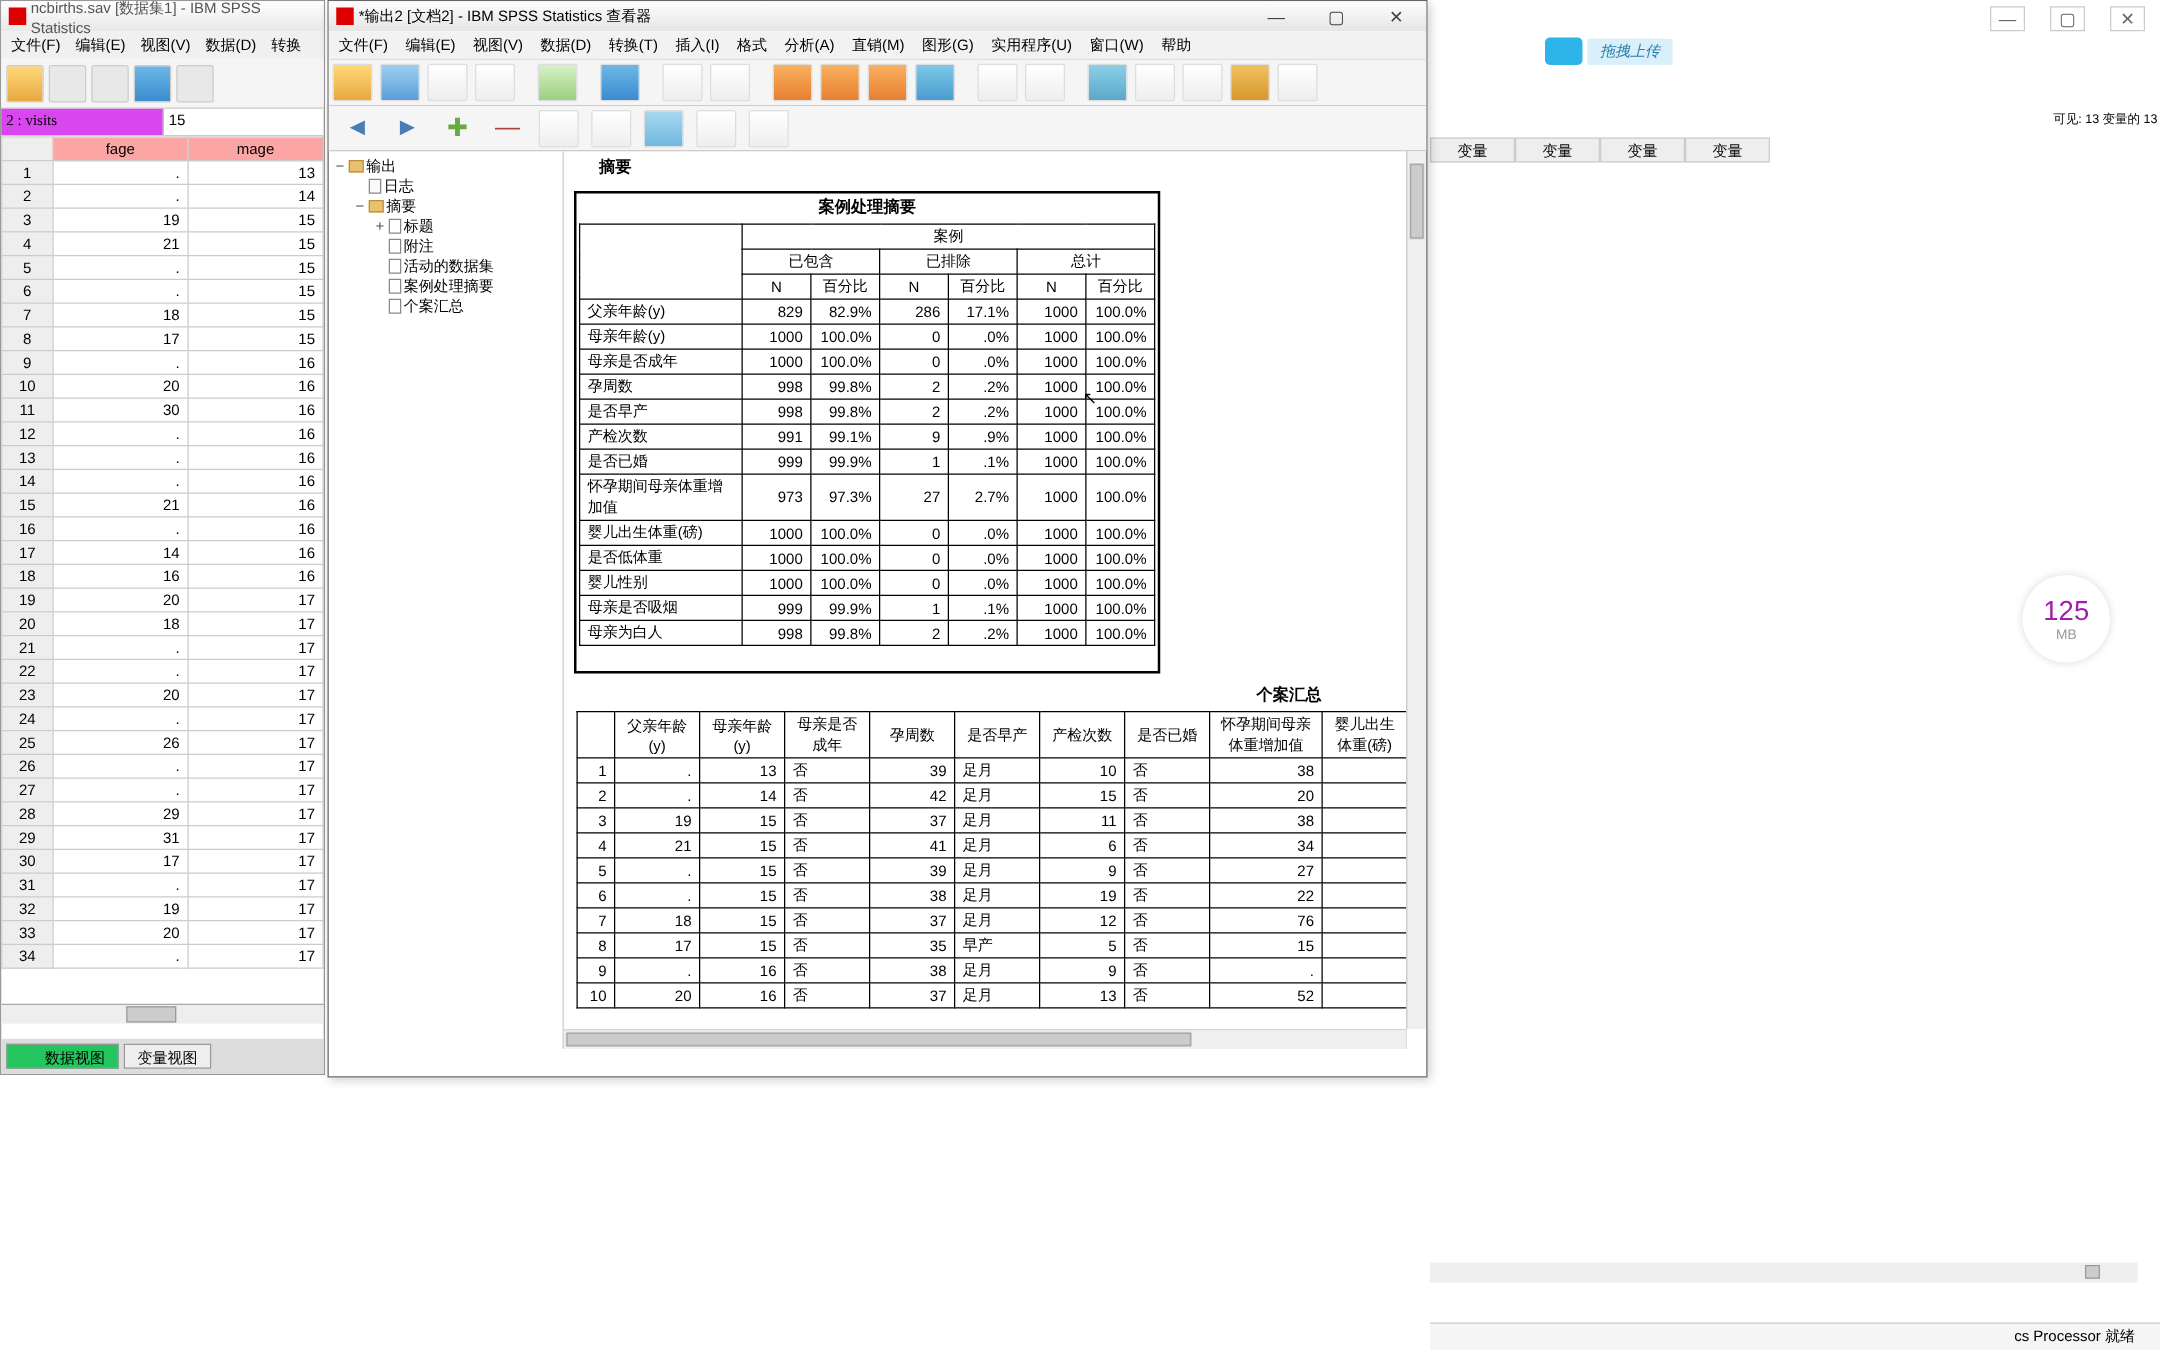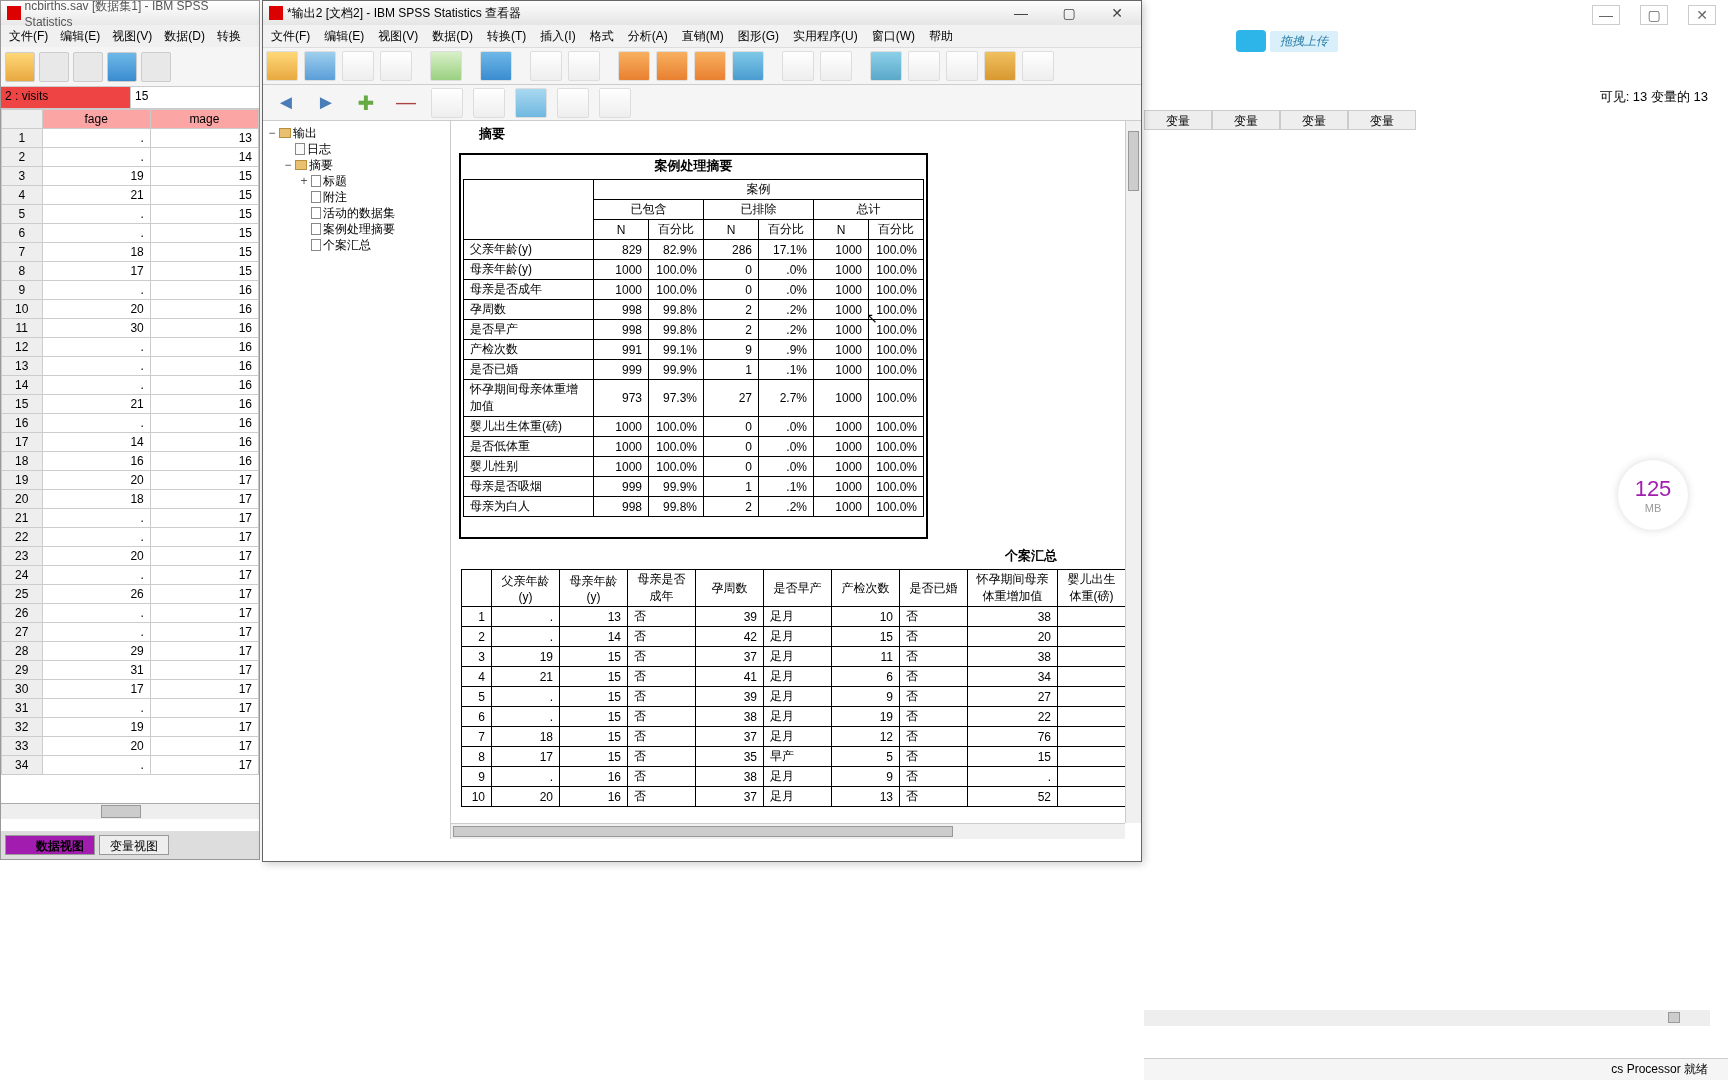--- a/index.html
+++ b/index.html
@@ -7,43 +7,43 @@
 
 
 .data-window { position: absolute; left: 0; top: 0; width: 260px; height: 860px; background: #fff; border: 1px solid #999; z-index: 1; }
 .data-titlebar { background: linear-gradient(#fff,#e8e8e8); height: 24px; display: flex; align-items: center; padding: 0 6px; font-size: 12px; color: #555; }
 .data-titlebar .spss-icon { width:14px; height:14px; background:#d00; margin-right:4px; }
 .data-menubar { height: 22px; background: #f0f0f0; display: flex; gap: 12px; padding: 0 8px; align-items: center; font-size: 12px; }
 .data-menubar span { cursor: default; }
 .data-toolbar { height: 40px; background: #f5f5f5; border-bottom: 1px solid #ccc; display:flex; gap:4px; padding:4px; align-items:center;}
 .tb-icon { width:30px; height:30px; background:#e8e8e8; border:1px solid #ccc; border-radius:2px;}
 .cell-editor { height: 22px; display: flex; border-bottom: 1px solid #ccc; }
-.cell-editor .lbl { width: 130px; border-right:1px solid #ccc; padding:2px 4px; background:#ef4444;}
+.cell-editor .lbl { width: 130px; border-right:1px solid #ccc; padding:2px 4px; background:#d946ef;font-family:Liberation Serif, serif;}
 .cell-editor .val { flex:1; padding:2px 4px;}
 
 .data-grid { position:absolute; top:108px; left:0; right:0; bottom:40px; overflow:hidden; }
 .data-grid table { border-collapse: collapse; font-size:12px; width:100%; }
 .data-grid th, .data-grid td { border:1px solid #ccc; height:19px; text-align:right; padding:0 6px; }
 .data-grid th { background:#fca5a5; font-weight:normal; text-align:center;}
 .data-grid .rowhdr { background:#eee; text-align:center; width:30px;}
 .data-grid .hscroll { position:absolute; bottom:0; left:0; right:0; height:16px; background:#eee; border-top:1px solid #aaa;}
 .data-grid .hscroll .thumb{ position:absolute; left:100px; top:1px; width:40px; height:13px; background:#ccc; border:1px solid #999;}
 
 .data-tabs { position:absolute; bottom:0; left:0; right:0; height:28px; background:#ddd; display:flex; padding:4px; gap:4px;}
 .data-tabs .tab { padding:2px 10px; background:#eee; border:1px solid #999;}
-.data-tabs .tab.active { background:#a21caf; font-weight:bold;padding-left:30px;}
+.data-tabs .tab.active { background:#22c55e; font-weight:normal;padding-left:30px;}
 
 
 .right-bg { position:absolute; left:1144px; top:0; right:0; bottom:0; background:#fff; z-index:0;}
 .right-title { position:absolute; top:0; right:0; width:240px; height:30px; display:flex; justify-content:flex-end; gap:20px; align-items:center; padding:0 12px;}
 .right-title .wbtn{ width:28px; height:20px; border:1px solid #ccc; display:flex; align-items:center; justify-content:center; font-size:14px; color:#666;}
 .upload-btn { position:absolute; top:30px; right:390px; display:flex; align-items:center; gap:4px;font-style:italic;}
 .upload-btn .cloud{ width:30px; height:22px; background:#2db4e8; border-radius:4px;}
 .upload-btn .txt{ background:#d9eff9; padding:2px 10px; color:#2a7ea8; border-radius:2px;}
-.right-visible { position:absolute; top:88px; right:20px; font-size:13px;}
+.right-visible { position:absolute; top:88px; right:2px; font-size:10px;}
 .right-headers { position:absolute; top:110px; left:1144px; right:0; height:20px; display:flex;}
 .right-headers .col{ flex:1; max-width:68px; border:1px solid #ccc; background:#eee; text-align:center; height:20px; line-height:20px; font-size:12px;}
 .mem-badge { position:absolute; right:40px; top:460px; width:70px; height:70px; border-radius:50%; background:#fff; box-shadow:0 0 8px rgba(0,0,0,.15); display:flex; flex-direction:column; align-items:center; justify-content:center;}
 .mem-badge .num{ font-size:22px; color:#a21caf;}
 .mem-badge .unit{ font-size:11px; color:#999;}
 .right-scroll { position:absolute; left:1144px; right:18px; bottom:54px; height:16px; background:#eee;}
 .right-scroll .thumb{ position:absolute; right:30px; top:2px; width:12px; height:11px; background:#ccc; border:1px solid #999;}
 .bottom-status { position:absolute; bottom:0; left:1144px; right:0; height:22px; border-top:1px solid #ccc; display:flex; align-items:center; justify-content:flex-end; padding:0 20px; font-size:12px; background:#f5f5f5;}
 
 

